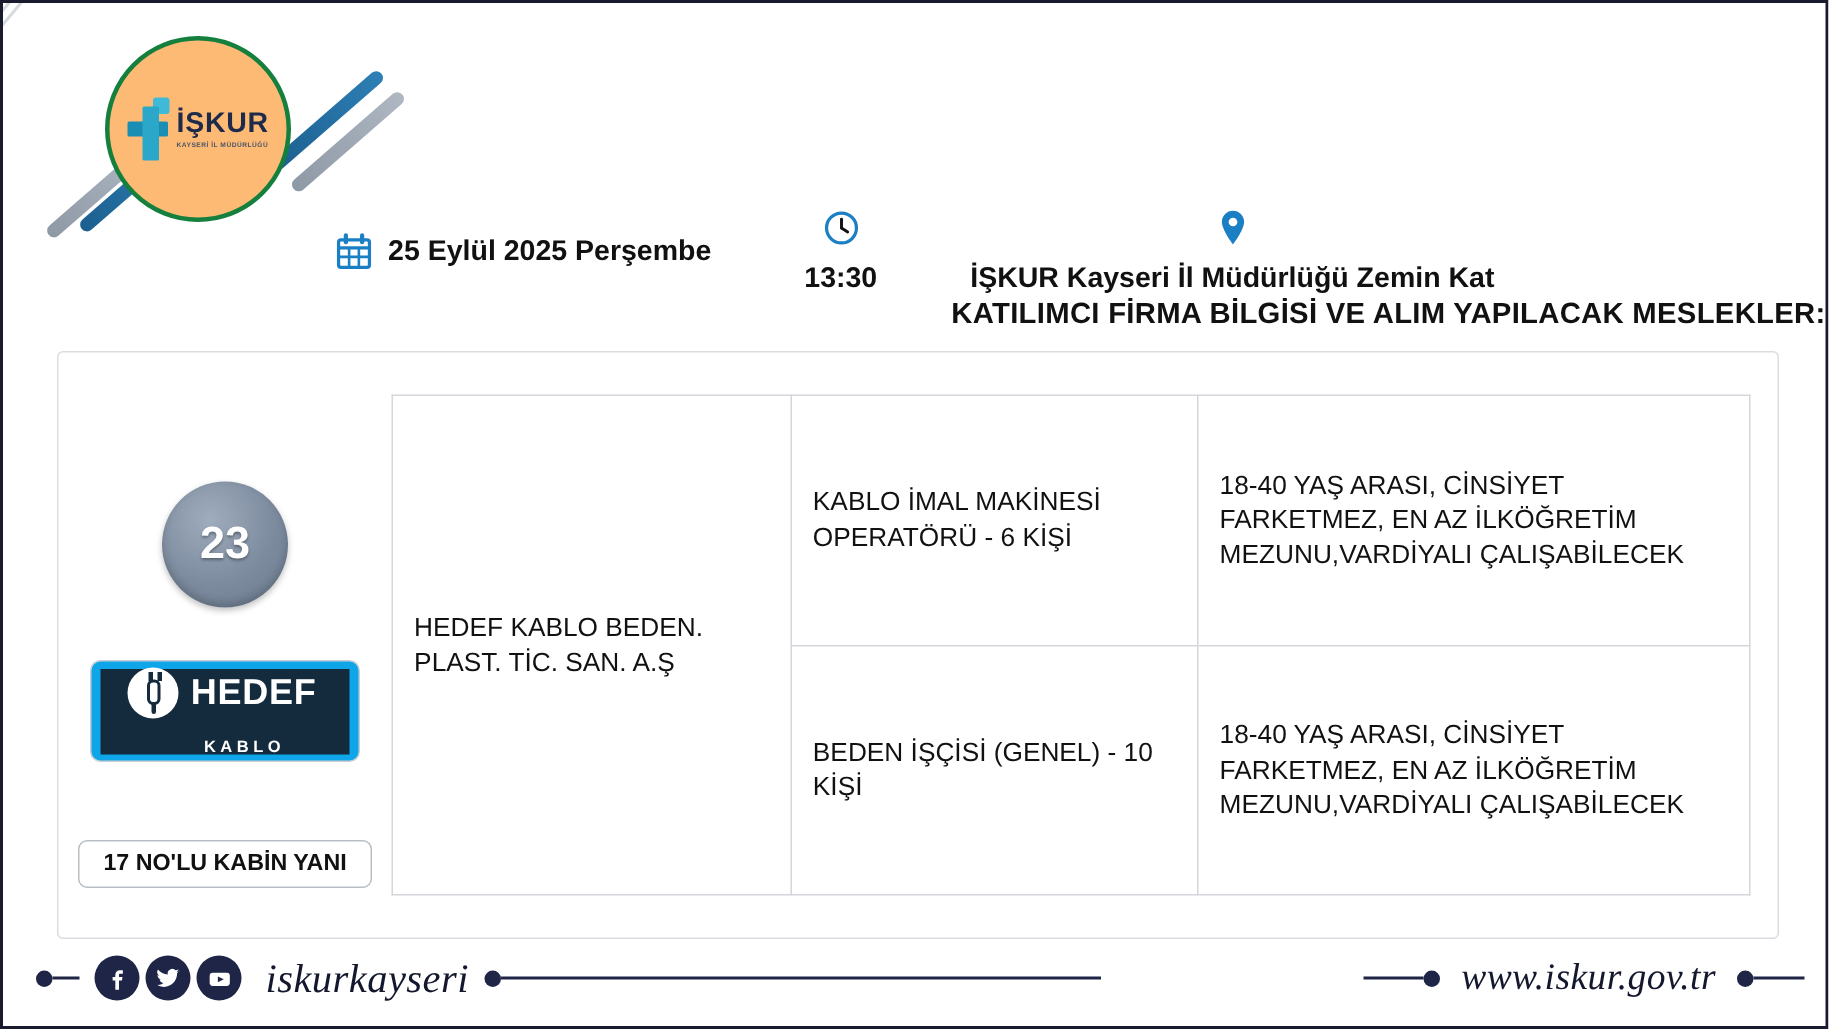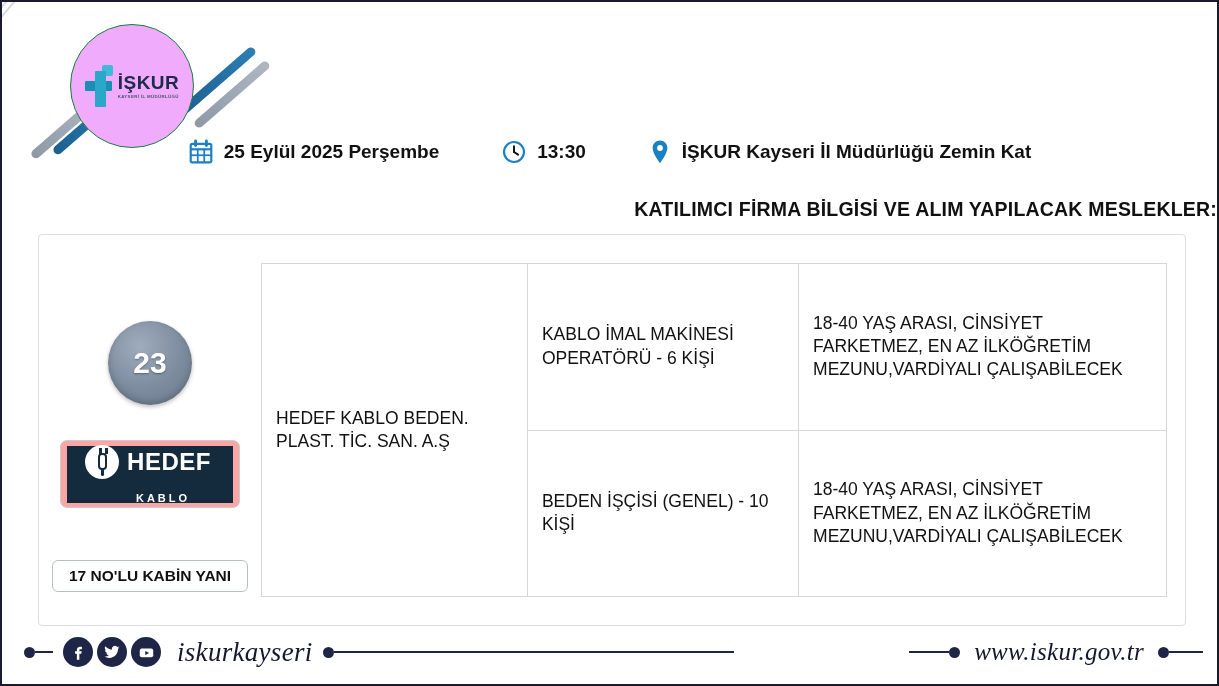--- a/index.html
+++ b/index.html
@@ -38,22 +38,22 @@
   }
   .deco-bar.blue {  background: linear-gradient(90deg,#1c5f8f,#2d7fb5); }
   .deco-bar.gray {  background: linear-gradient(90deg,#8e99a6,#aeb7c2); }
 
   
   .logo-circle {
     position: absolute;
     left: 68px; top: 22px;
     width: 124px; height: 124px;
     border-radius: 50%;
-    background: #f0abfc;
-    border: 1px solid #15803d;
+    background: #fdba74;
+    border: 3px solid #15803d;
     display: flex; align-items: center; justify-content: center;
     z-index: 4;
   }
   .logo-inner { display: flex; align-items: center; gap: 3px; }
   .logo-mark { position: relative; width: 30px; height: 42px; }
   .logo-mark .stem {
     position: absolute; left: 10px; top: 6px;
     width: 11px; height: 36px; background: #2aa7c9; border-radius: 1px;
   }
   .logo-mark .arm {
@@ -87,21 +87,21 @@
   
   .meta-row {
     position: absolute; left: 0; right: 0; top: 137px;
     display: flex; align-items: center; justify-content: center;
     gap: 4px;
   }
   .meta-item {
     display: flex; align-items: center; gap: 10px;
     font-size: 19px; font-weight: 700; color: #111111;
   }
-  .meta-item + .meta-item { margin-left: 58px; }
+  .meta-item + .meta-item { margin-left: 58px; flex-direction: column; }
   .meta-icon { display: flex; align-items: center; justify-content: center; }
 
   
   .subtitle {
     position: absolute; left: 0; right: 0; top: 196px;
     text-align: right;
     font-size: 19.5px; font-weight: 700; color: #111111;
     letter-spacing: 0.2px;
   }
 
@@ -126,21 +126,21 @@
     width: 84px; height: 84px; border-radius: 50%;
     background: radial-gradient(circle at 38% 30%, #9facbd 0%, #7c8b9e 55%, #6b7b90 100%);
     box-shadow: 0 2px 4px rgba(0,0,0,0.25), inset 0 -3px 6px rgba(0,0,0,0.18);
     display: flex; align-items: center; justify-content: center;
     color: #ffffff; font-size: 30px; font-weight: 700;
     text-shadow: 0 1px 2px rgba(0,0,0,0.35);
   }
   .company-logo-box {
     position: absolute; top: 205px;
     width: 180px; height: 68px;
-    background: #fca5a5;
+    background: #0ea5e9;
     border: 1px solid #c9ced4;
     border-radius: 7px;
     display: flex; align-items: center; justify-content: center;
   }
   .hedef-plate {
     width: 166px; height: 57px;
     background: #142b3e;
     display: flex; align-items: center; justify-content: center;
     flex-direction: column;
     position: relative;

